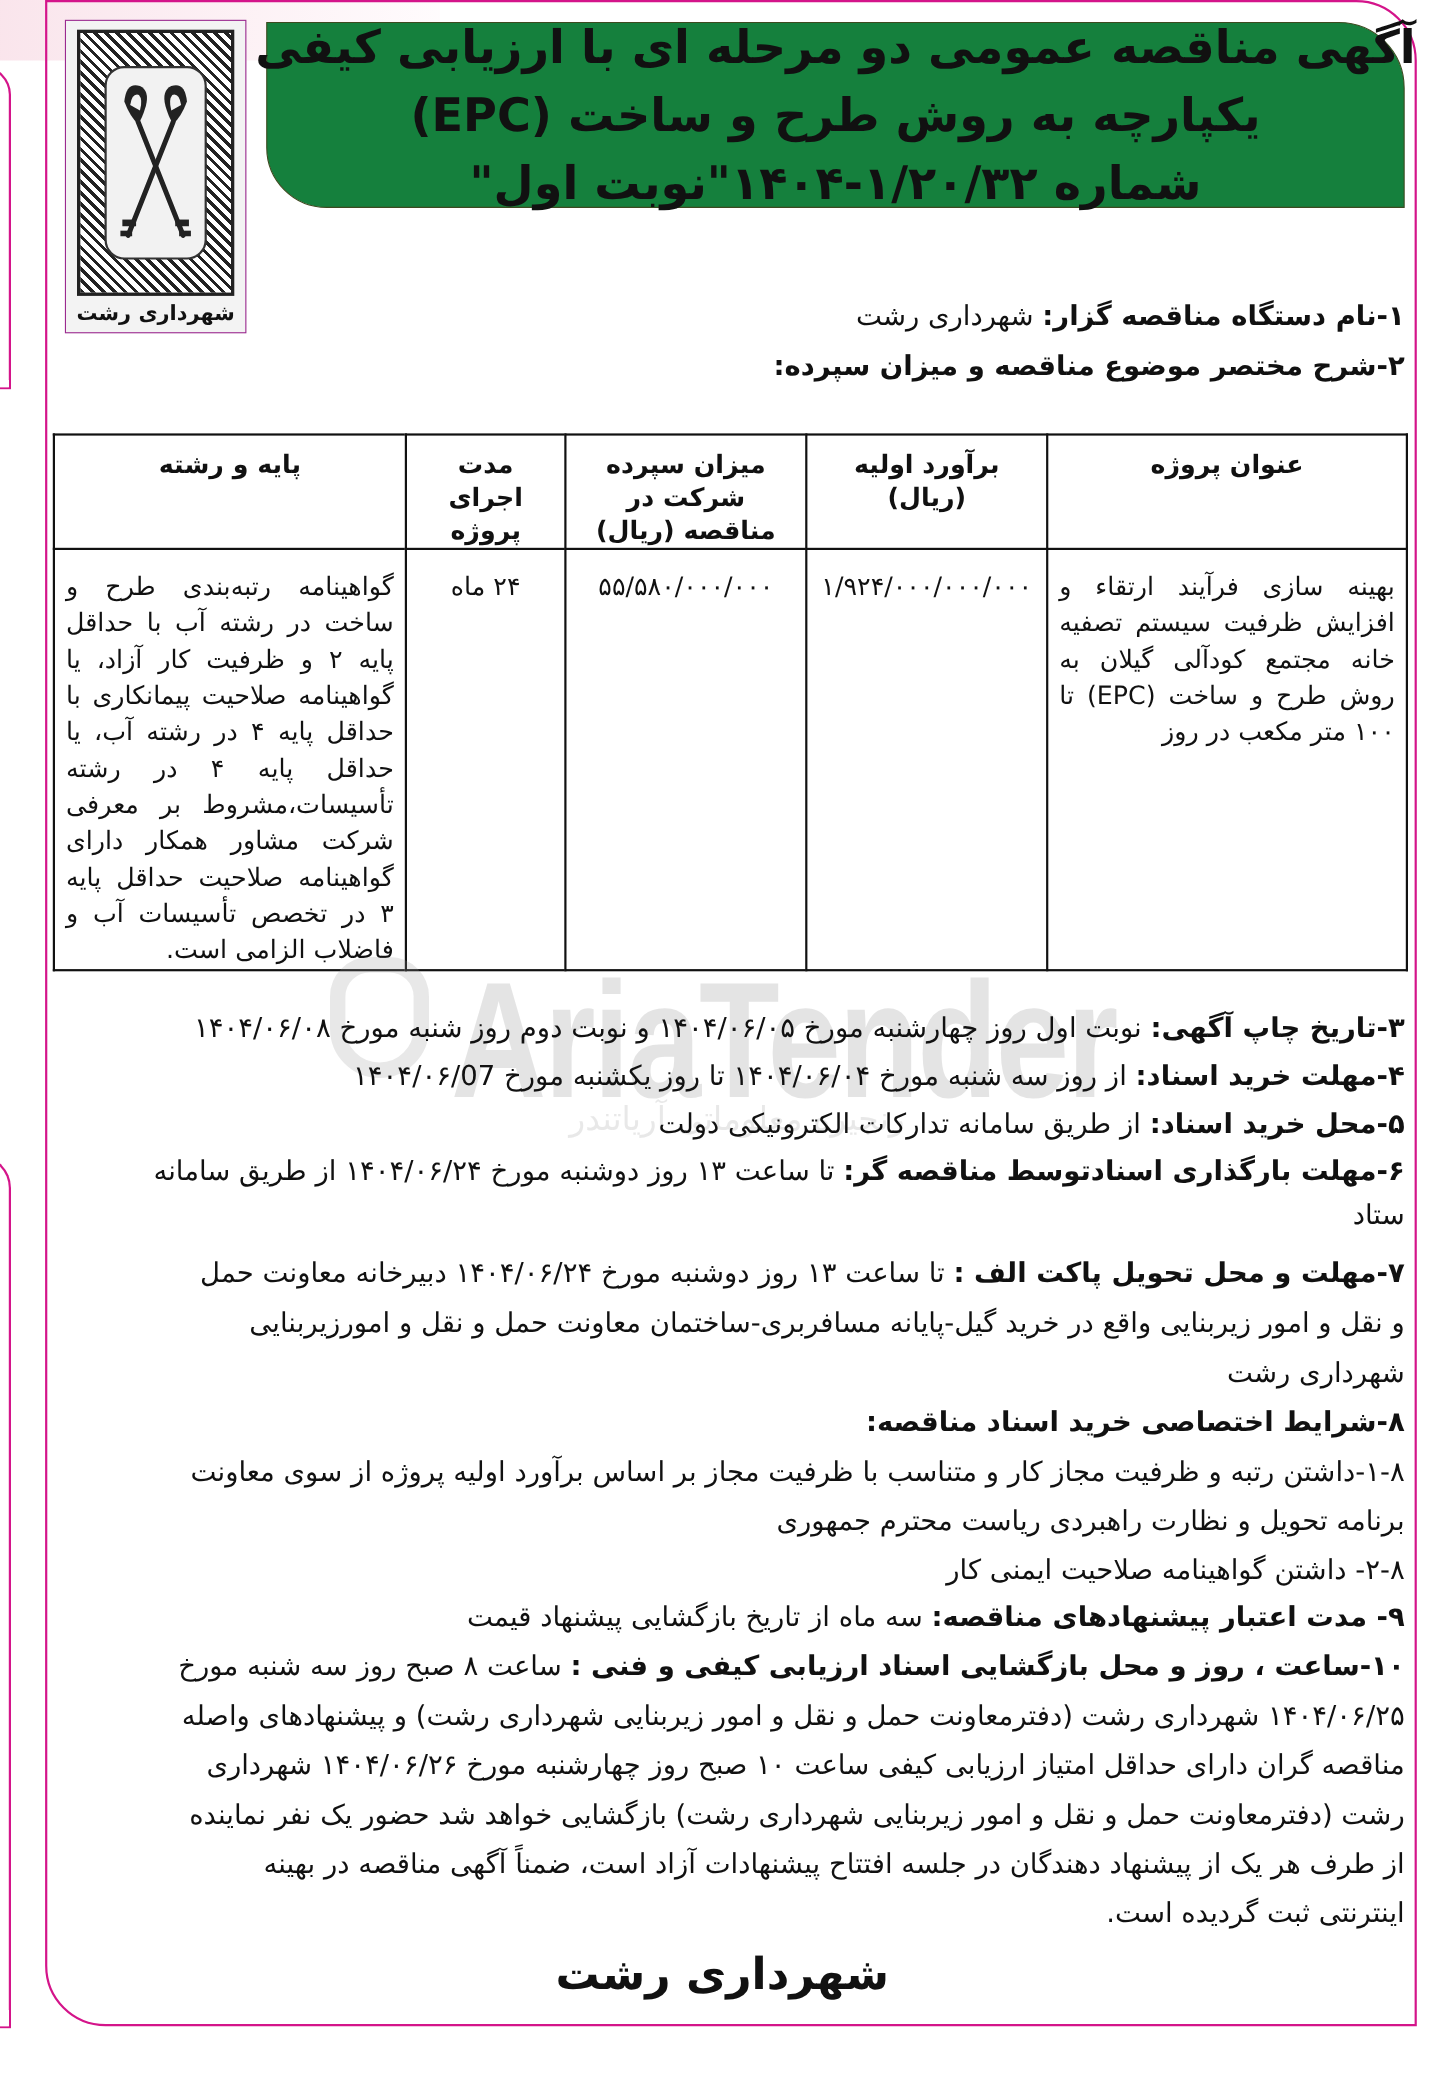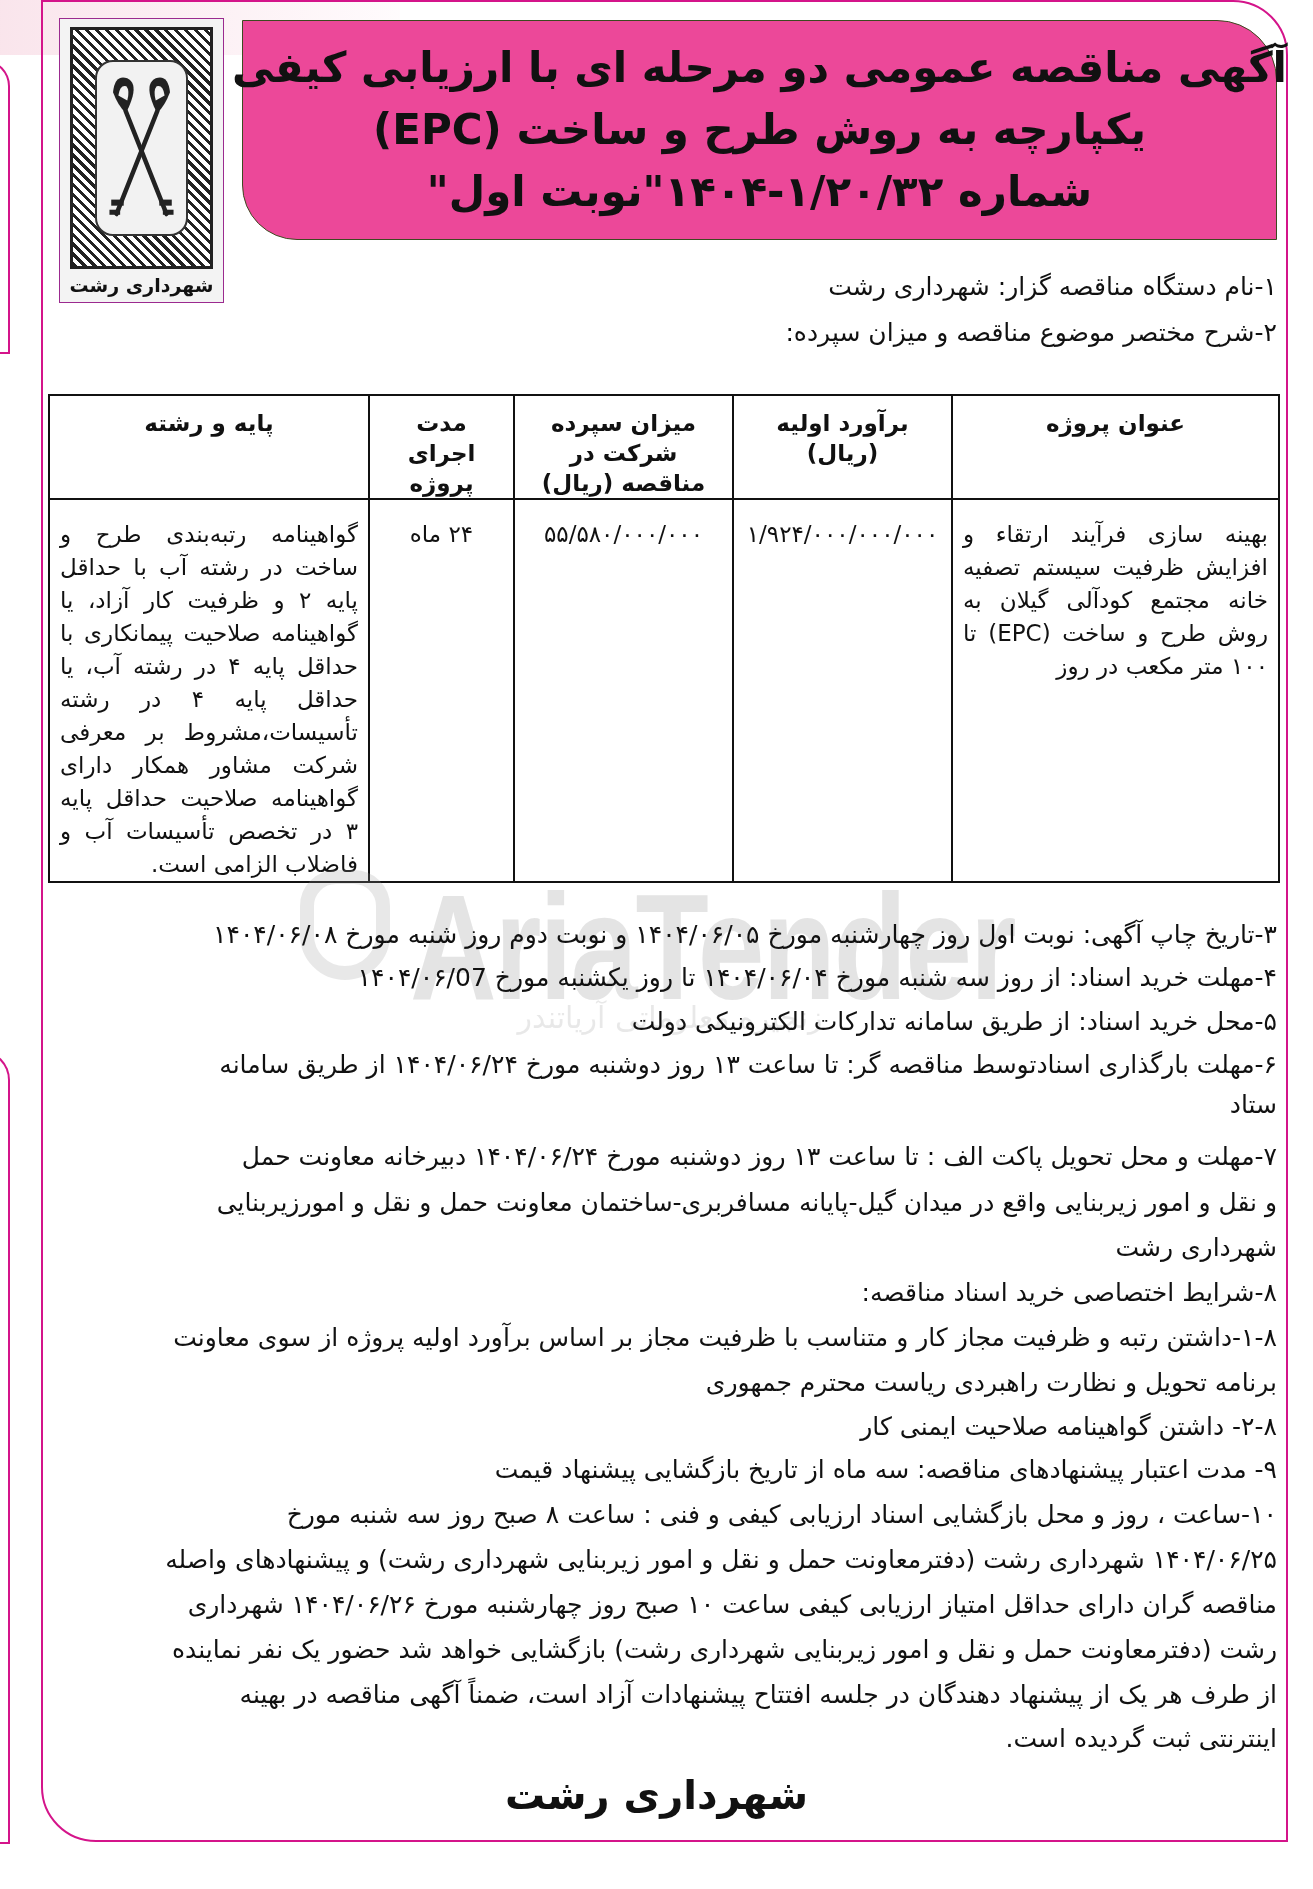--- a/index.html
+++ b/index.html
@@ -43,35 +43,35 @@
   .logo-panel {
     position: absolute; left: 22px; top: 30px; right: 22px; bottom: 30px;
     background: #f2f2f2; border: 2px solid #333; border-radius: 18px;
   }
   .logo-keys { position: absolute; left: 0; top: 0; width: 100%; height: 100%; }
   .logo-caption {
     position: absolute; left: 0; right: 0; bottom: 6px; text-align: center;
     font-size: 19px; font-weight: bold; direction: rtl;
   }
   .title-box {
-    position: absolute; left: 242px; top: 20px; width: 1035px; height: 220px;
-    background: #ec4899; border: 1.5px solid #3d4a20; box-sizing: border-box;
+    position: absolute; left: 242px; top: 20px; width: 1035px; height: 169px;
+    background: #15803d; border: 1.5px solid #3d4a20; box-sizing: border-box;
     border-top-right-radius: 60px; border-bottom-left-radius: 55px;
     display: flex; flex-direction: column; align-items: center; justify-content: center;
     direction: rtl;
   }
   .title-line {
     font-family: "DejaVu Sans", sans-serif; font-weight: bold; font-size: 42px;
     line-height: 62px; color: #111; text-align: center; white-space: nowrap;
   }
   .body-text {
     position: absolute; right: 36px; direction: rtl; text-align: right;
     font-size: 25px; color: #111; white-space: nowrap;
   }
-  .b { font-weight: normal; }
+  .b { font-weight: bold; }
   table.tender {
     position: absolute; left: 48px; top: 394px; width: 1230px; height: 482px;
     border-collapse: collapse; direction: rtl; table-layout: fixed;
   }
   table.tender th, table.tender td {
     border: 2.5px solid #111; vertical-align: top; padding: 0 10px;
   }
   table.tender th {
     height: 82px; font-size: 23px; font-weight: bold; text-align: center;
     padding-top: 12px; line-height: 30px; vertical-align: top;
@@ -195,21 +195,21 @@
   <span class="b">۶-مهلت بارگذاری اسنادتوسط مناقصه گر:</span><span> تا ساعت ۱۳ روز دوشنبه مورخ ۱۴۰۴/۰۶/۲۴ از طریق سامانه</span>
 </div>
 <div class="body-text" style="top:1090px;margin-left:28px;">
   <span>ستاد</span>
 </div>
 
 <div class="body-text" style="top:1142px;">
   <span class="b">۷-مهلت و محل تحویل پاکت الف :</span><span> تا ساعت ۱۳ روز دوشنبه مورخ ۱۴۰۴/۰۶/۲۴ دبیرخانه معاونت حمل</span>
 </div>
 <div class="body-text" style="top:1188px;">
-  <span>و نقل و امور زیربنایی واقع در میدان گیل-پایانه مسافربری-ساختمان معاونت حمل و نقل و امورزیربنایی</span>
+  <span>و نقل و امور زیربنایی واقع در خرید گیل-پایانه مسافربری-ساختمان معاونت حمل و نقل و امورزیربنایی</span>
 </div>
 <div class="body-text" style="top:1233px;">
   <span>شهرداری رشت</span>
 </div>
 
 <div class="body-text" style="top:1278px;">
   <span class="b">۸-شرایط اختصاصی خرید اسناد مناقصه:</span>
 </div>
 <div class="body-text" style="top:1323px;">
   <span>۱-۸-داشتن رتبه و ظرفیت مجاز کار و متناسب با ظرفیت مجاز بر اساس برآورد اولیه پروژه از سوی معاونت</span>

